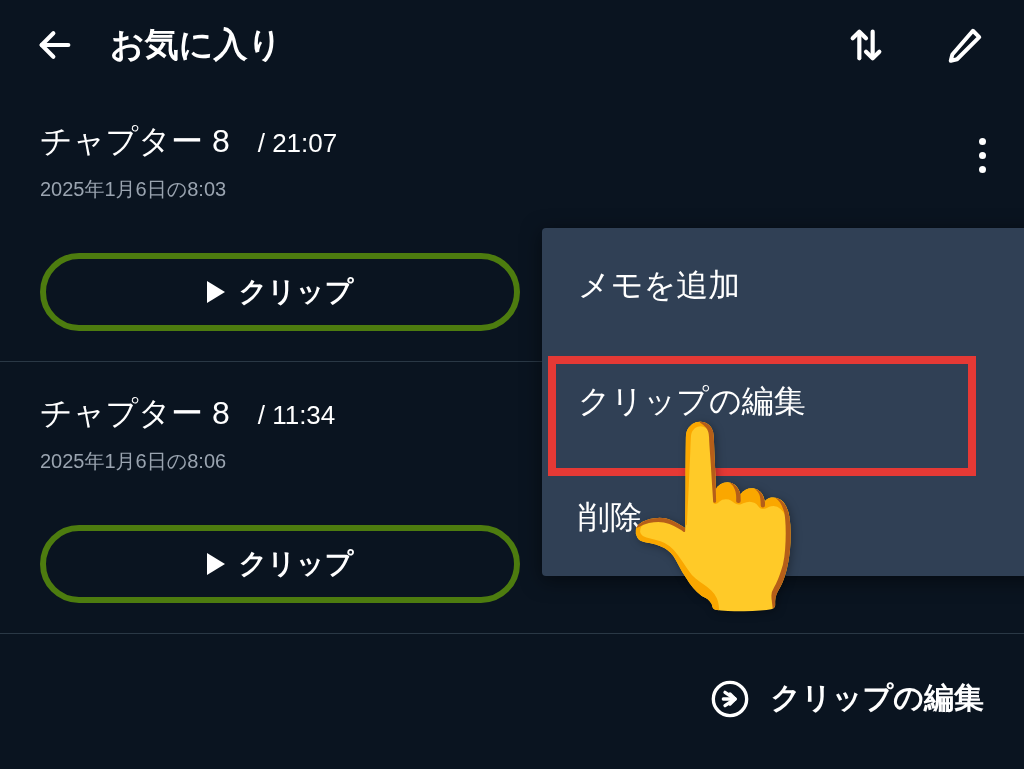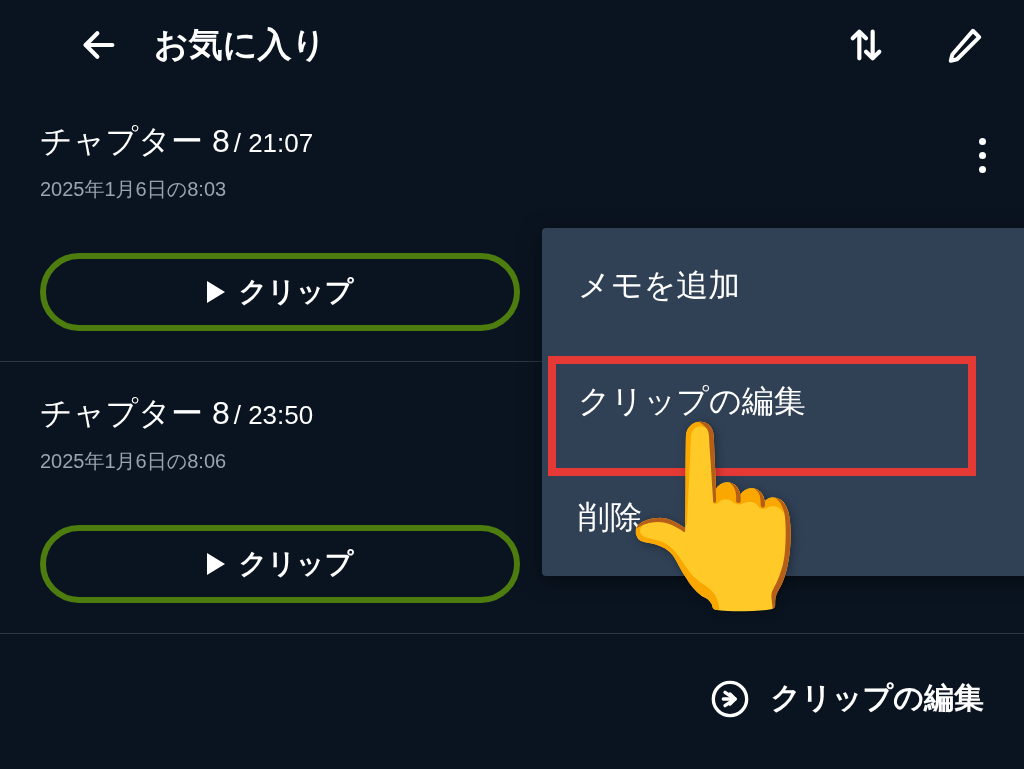--- a/index.html
+++ b/index.html
@@ -14,21 +14,20 @@
       width: 1024px;
       height: 769px;
       overflow: hidden;
       position: relative;
     }
     .header {
       display: flex;
       align-items: center;
       padding: 20px 30px;
       height: 90px;
-      margin-left: 44px;
     }
     .back-btn {
       width: 50px;
       height: 50px;
       display: flex;
       align-items: center;
       justify-content: center;
       margin-right: 30px;
     }
     .title {
@@ -51,21 +50,21 @@
       padding: 30px 40px 30px 40px;
       border-bottom: 1px solid #2a3845;
       position: relative;
     }
     .item:last-child {
       border-bottom: none;
     }
     .chapter-line {
       display: flex;
       align-items: baseline;
-      gap: 0;
+      gap: 24px;
     }
     .chapter-name {
       font-size: 32px;
       font-weight: 500;
     }
     .chapter-time {
       font-size: 26px;
       font-weight: 400;
       margin-left: 4px;
     }
@@ -197,21 +196,21 @@
   <div class="more-btn">
     <span class="more-dot"></span>
     <span class="more-dot"></span>
     <span class="more-dot"></span>
   </div>
 </div>
 
 <div class="item">
   <div class="chapter-line">
     <span class="chapter-name">チャプター 8</span>
-    <span class="chapter-time">/ 23:50</span>
+    <span class="chapter-time">/ 11:34</span>
   </div>
   <div class="date-line">2025年1月6日の8:06</div>
   <div class="clip-btn">
     <span class="play-triangle"></span>
     <span>クリップ</span>
   </div>
 </div>
 
 <div class="popup-menu">
   <div class="menu-item">メモを追加</div>

